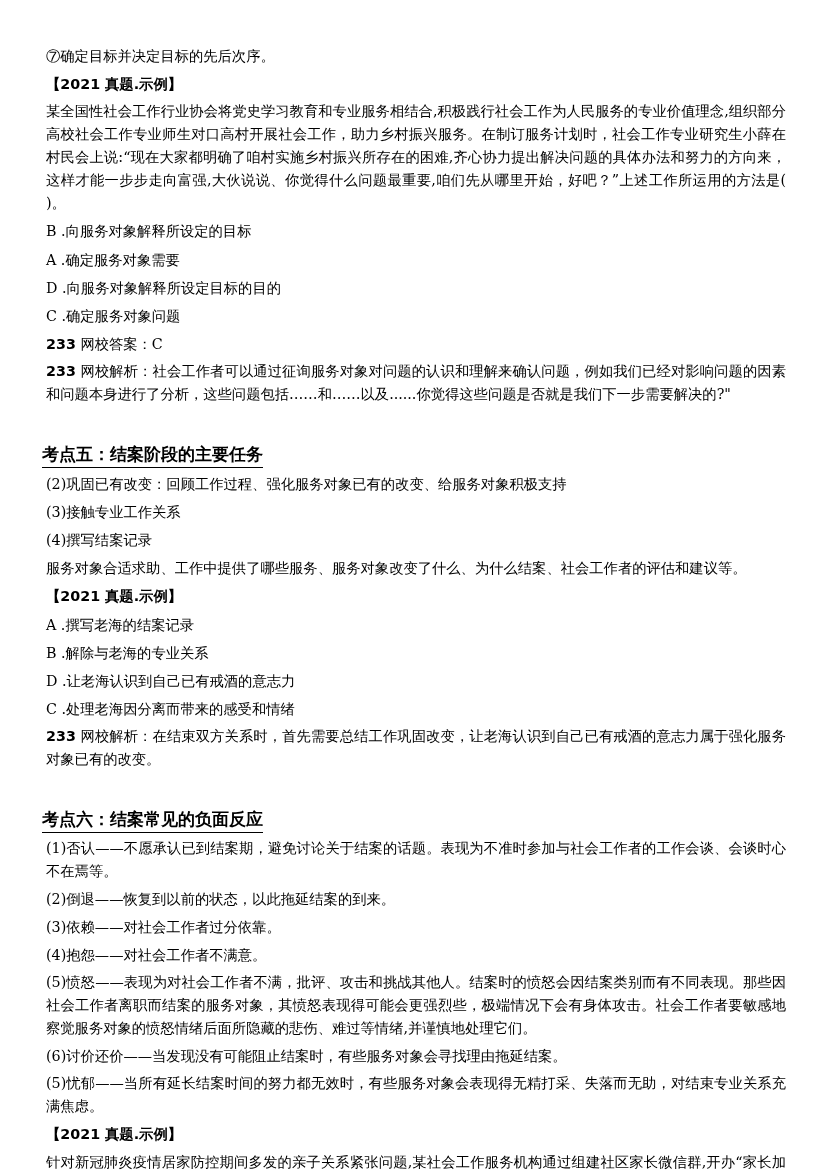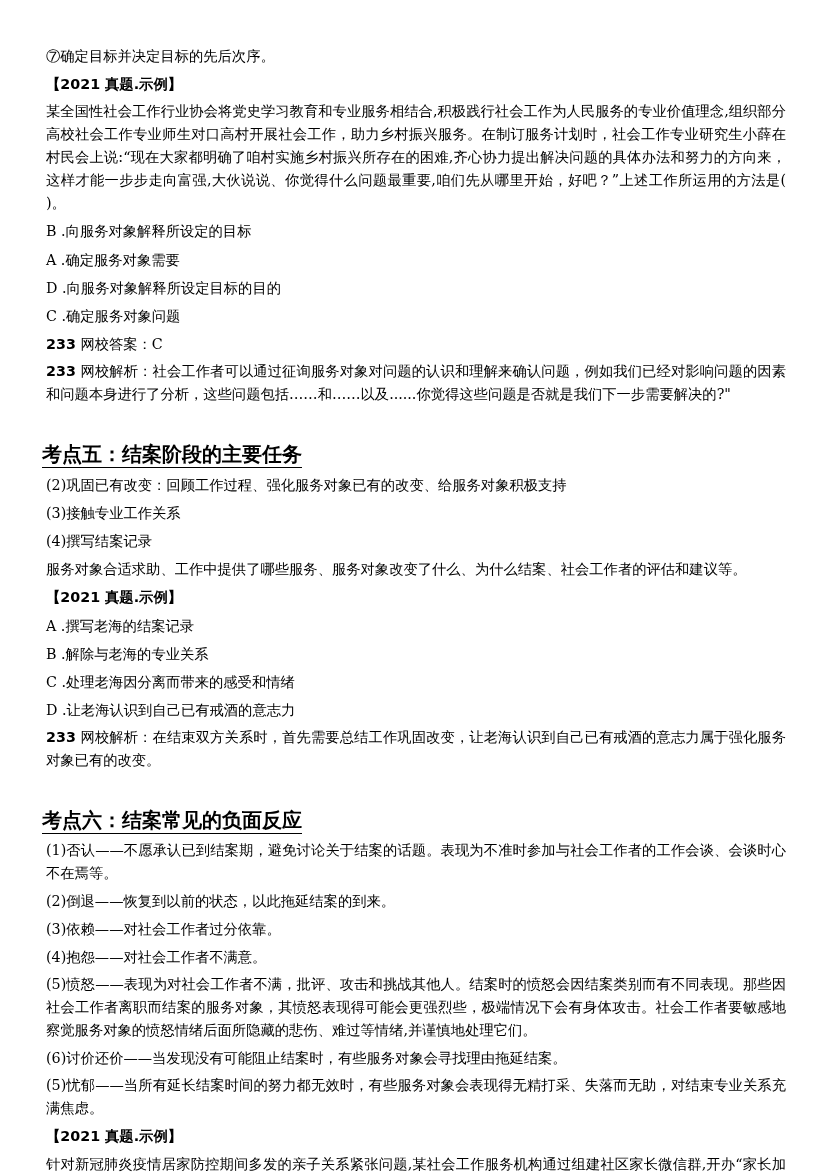--- a/index.html
+++ b/index.html
@@ -40,21 +40,21 @@
     margin: 4px;
     padding: 0;
     font-size: 14.3px;
     line-height: 23px;
     text-align: justify;
     text-justify: inter-character;
   }
   .heading {
     margin: 0;
     padding: 0;
-    font-size: 20px;
+    font-size: 17px;
     line-height: 24.2px;
     font-weight: bold;
     font-family: "DejaVu Sans", "Liberation Sans", sans-serif;
     display: inline-block;
     border-bottom: 1px solid #000000;
     padding-bottom: 0px;
   }
   .heading-row {
     margin: 0;
     padding: 0;
@@ -90,22 +90,22 @@
       <p class="para"><span class="tag">233</span><span> 网校解析：社会工作者可以通过征询服务对象对问题的认识和理解来确认问题，例如我们已经对影响问题的因素和问题本身进行了分析，这些问题包括……和……以及......你觉得这些问题是否就是我们下一步需要解决的?"</span></p>
       <div class="gap-lg"></div>
       <div class="heading-row"><span class="heading">考点五：结案阶段的主要任务</span></div>
       <p class="line nowrap-line">(2)巩固已有改变：回顾工作过程、强化服务对象已有的改变、给服务对象积极支持</p>
       <p class="line nowrap-line">(3)接触专业工作关系</p>
       <p class="line nowrap-line">(4)撰写结案记录</p>
       <p class="line nowrap-line">服务对象合适求助、工作中提供了哪些服务、服务对象改变了什么、为什么结案、社会工作者的评估和建议等。</p>
       <p class="line nowrap-line bracket">【2021 真题.示例】</p>
       <p class="line nowrap-line">A .撰写老海的结案记录</p>
       <p class="line nowrap-line">B .解除与老海的专业关系</p>
+      <p class="line nowrap-line">D .让老海认识到自己已有戒酒的意志力</p>
       <p class="line nowrap-line">C .处理老海因分离而带来的感受和情绪</p>
-      <p class="line nowrap-line">D .让老海认识到自己已有戒酒的意志力</p>
       <p class="para"><span class="tag">233</span><span> 网校解析：在结束双方关系时，首先需要总结工作巩固改变，让老海认识到自己已有戒酒的意志力属于强化服务对象已有的改变。</span></p>
       <div class="gap-lg"></div>
       <div class="heading-row"><span class="heading">考点六：结案常见的负面反应</span></div>
       <p class="para">(1)否认——不愿承认已到结案期，避免讨论关于结案的话题。表现为不准时参加与社会工作者的工作会谈、会谈时心不在焉等。</p>
       <p class="line nowrap-line">(2)倒退——恢复到以前的状态，以此拖延结案的到来。</p>
       <p class="line nowrap-line">(3)依赖——对社会工作者过分依靠。</p>
       <p class="line nowrap-line">(4)抱怨——对社会工作者不满意。</p>
       <p class="para">(5)愤怒——表现为对社会工作者不满，批评、攻击和挑战其他人。结案时的愤怒会因结案类别而有不同表现。那些因社会工作者离职而结案的服务对象，其愤怒表现得可能会更强烈些，极端情况下会有身体攻击。社会工作者要敏感地察觉服务对象的愤怒情绪后面所隐藏的悲伤、难过等情绪,并谨慎地处理它们。</p>
       <p class="line nowrap-line">(6)讨价还价——当发现没有可能阻止结案时，有些服务对象会寻找理由拖延结案。</p>
       <p class="para">(5)忧郁——当所有延长结案时间的努力都无效时，有些服务对象会表现得无精打采、失落而无助，对结束专业关系充满焦虑。</p>

